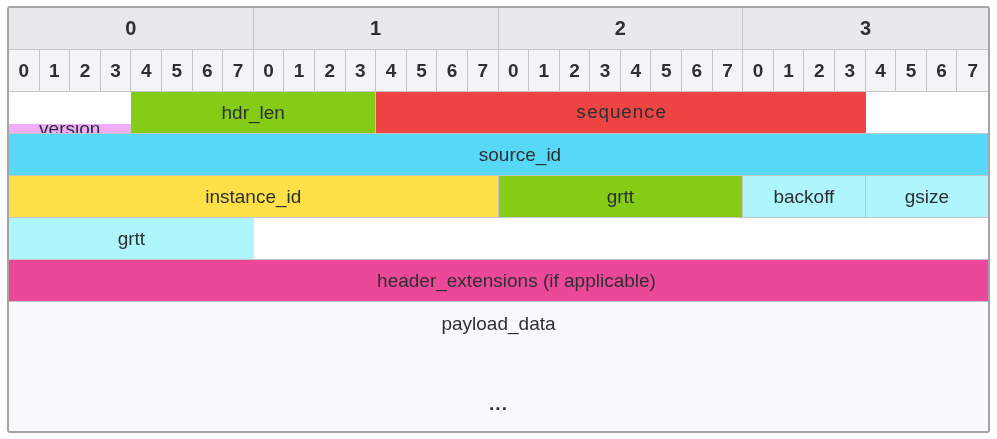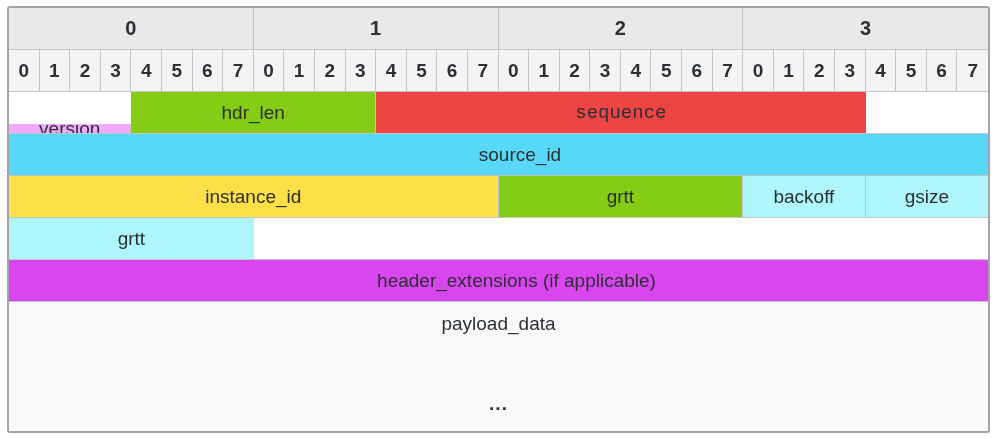--- a/index.html
+++ b/index.html
@@ -141,20 +141,20 @@
         </div><div class="row">
           <div class="cell field-label" style="grid-column: span 32; background: rgb(87, 216, 247); padding-left: 43px;">source_id</div>
         </div><div class="row">
           <div class="cell field-label" style="grid-column: span 16; background: #fde047;">instance_id</div>
           <div class="cell field-label" style="grid-column: span 8; background: #84cc16;">grtt</div>
           <div class="cell field-label" style="grid-column: span 4; background: rgb(174, 246, 251);">backoff</div>
           <div class="cell field-label" style="grid-column: span 4; background: rgb(174, 246, 251);">gsize</div>
         </div><div class="row">
           <div class="cell field-label" style="grid-column: span 8; background: rgb(174, 246, 251);">grtt</div>
         </div><div class="row">
-          <div class="cell field-label" style="grid-column: span 32; background: #d946ef; padding-left: 36px;">header_extensions (if applicable)</div>
+          <div class="cell field-label" style="grid-column: span 32; background: #ec4899; padding-left: 36px;">header_extensions (if applicable)</div>
         </div></div>
     <div class="row row-payload" style="background: rgb(248, 249, 251);">
       <div class="payload-label">payload_data</div>
       <div class="payload-ellipsis">...</div>
     </div>
   </div>
 </div>
 
 </body></html>

